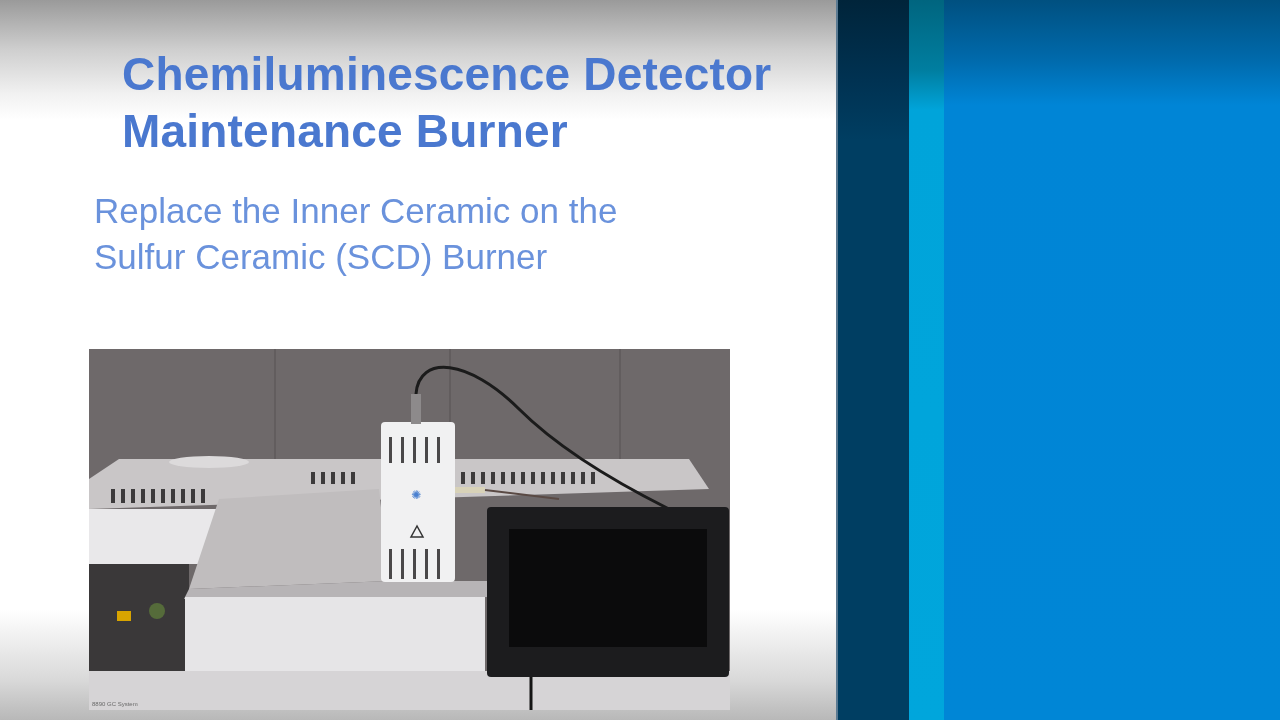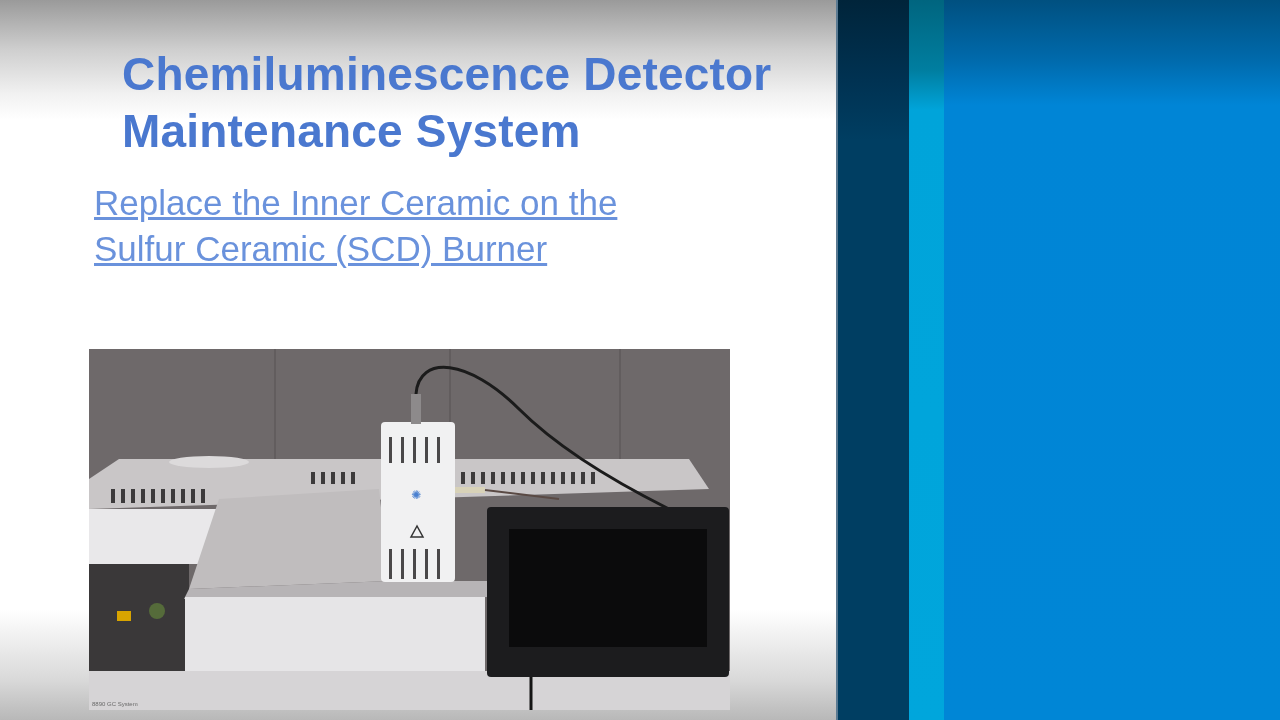--- a/index.html
+++ b/index.html
@@ -11,23 +11,23 @@
   .slide {
     position: absolute; left: 0; top: 0; width: 838px; height: 720px;
     background: linear-gradient(to bottom, #9a9a9a 0px, #cfcfcf 50px, #f2f2f2 95px, #ffffff 120px, #ffffff 610px, #d9d9d9 680px, #b8b8b8 720px);
   }
   .title {
     position: absolute; left: 106px; top: 30px; margin: 16px;
     font-family: "Liberation Sans", sans-serif; font-weight: bold;
     font-size: 46px; line-height: 57px; color: #4a78cf; letter-spacing: 0.2px;
   }
   .subtitle {
-    position: absolute; left: 94px; top: 180px; margin: 0;
+    position: absolute; left: 94px; top: 188px; margin: 0;
     font-family: "Liberation Sans", sans-serif; font-weight: normal;
-    font-size: 35px; line-height: 46px; color: #6a92dc; text-decoration: underline;
+    font-size: 35px; line-height: 46px; color: #6a92dc;
   }
   .photo {
     position: absolute; left: 89px; top: 349px; width: 641px; height: 361px;
     overflow: hidden; background: #6f6a6b;
   }
   .photo svg { display: block; }
   .caption {
     position: absolute; left: 3px; bottom: 3px;
     font-size: 6px; color: #6a6a6a;
   }
@@ -44,21 +44,21 @@
     position: absolute; left: 944px; top: 0; width: 336px; height: 720px;
     background: linear-gradient(to bottom, #005080 0px, #006aac 60px, #0085d6 105px, #0086d6 720px);
   }
 </style>
 </head>
 <body>
 
 <div class="slide">
   <h1 class="title">
     <span>Chemiluminescence Detector</span><br>
-    <span>Maintenance System</span>
+    <span>Maintenance Burner</span>
   </h1>
   <h2 class="subtitle">
     <span>Replace the Inner Ceramic on the</span><br>
     <span>Sulfur Ceramic (SCD) Burner</span>
   </h2>
 
   <div class="photo">
     <svg width="641" height="361" viewBox="0 0 641 361" xmlns="http://www.w3.org/2000/svg">
 
       <rect x="0" y="0" width="641" height="361" fill="#6e696a"></rect>

